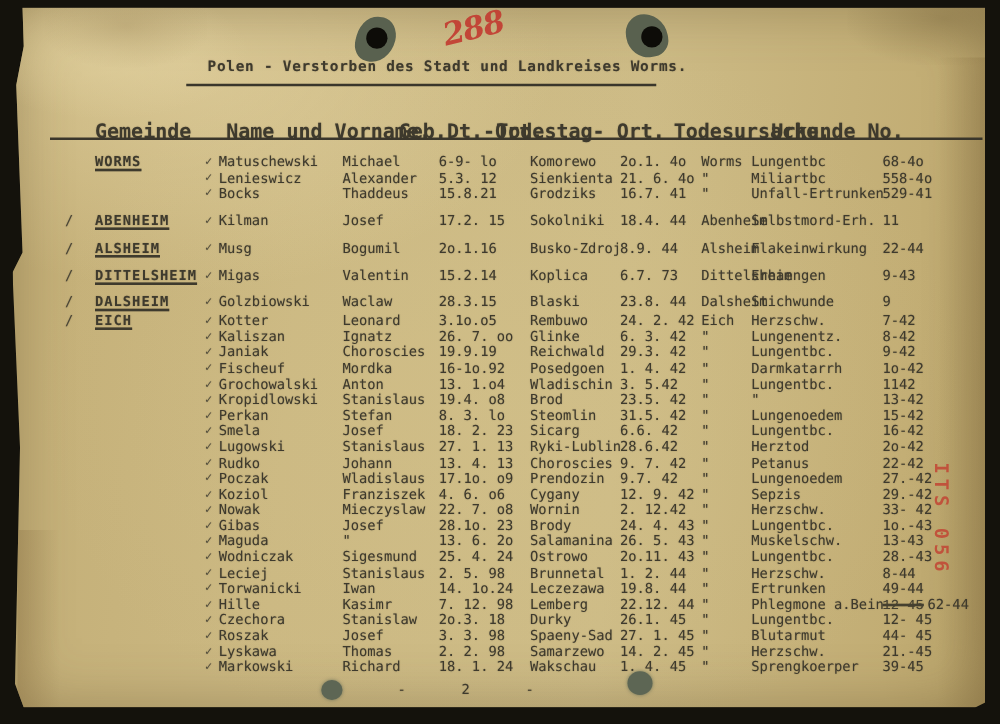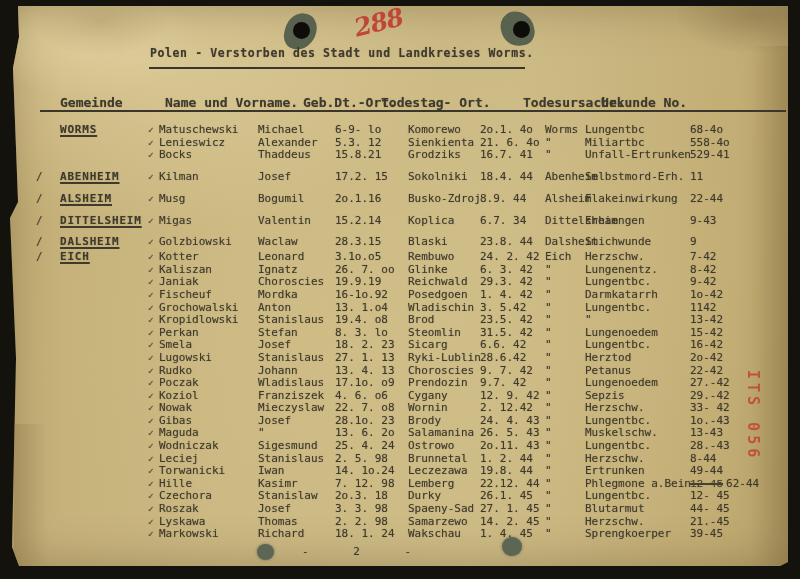--- a/index.html
+++ b/index.html
@@ -19,26 +19,26 @@
     background:radial-gradient(ellipse at 40% 40%, rgba(226,210,160,.6), rgba(226,210,160,0) 70%);}
   .stain-tl2{left:26px;top:0;width:130px;height:48px;
     background:radial-gradient(ellipse at 50% 30%, rgba(160,138,90,.35), rgba(160,138,90,0) 75%);}
   .stain-tr{left:668px;top:0;width:110px;height:46px;
     background:radial-gradient(ellipse at 70% 20%, rgba(110,92,52,.35), rgba(110,92,52,0) 75%);}
   .stain-bl{left:4px;top:418px;width:34px;height:142px;
     background:linear-gradient(90deg, rgba(146,120,72,.38), rgba(146,120,72,0));}
   .stain-right{left:740px;top:40px;width:38px;height:520px;
     background:linear-gradient(90deg, rgba(146,120,72,0), rgba(130,106,60,.30));}
   
-  .ink{color:#3e3a2d;text-shadow:0 0 1px rgba(62,56,42,.45);}
+  .ink{color:#3e3a2d;text-shadow:0 0 1px rgba(62,56,42,.45);margin-left:16px;}
   .title{position:absolute;left:140px;top:40px;font-size:11.5px;font-weight:bold;
     letter-spacing:.6px;white-space:nowrap;}
   .title-underline{position:absolute;left:139px;top:61px;width:376px;height:2px;
     background:#3a362b;}
-  .hdr{position:absolute;top:89px;font-size:13px;font-weight:bold;white-space:nowrap;}
+  .hdr{position:absolute;top:89px;font-size:16px;font-weight:bold;white-space:nowrap;}
   .hdr-rule{position:absolute;left:30px;top:104px;width:746px;height:2px;background:#3a362b;}
   .tbl{position:absolute;left:26px;top:118px;width:752px;font-size:11px;}
   .row{display:grid;
     grid-template-columns:10px 102px 11px 99px 77px 73px 72px 65px 40px 105px 1fr;
     height:12.6px;line-height:12.6px;white-space:nowrap;}
   .c{overflow:visible;}
   .slash{color:#4a4536;}
   .gemeinde{font-weight:bold;letter-spacing:.8px;padding-left:14px;}
   .gemeinde:not(:empty){text-decoration:underline;text-decoration-thickness:1.5px;
     text-underline-offset:2px;}
@@ -170,21 +170,21 @@
   </div>
 
   <div class="row" style="margin-top: 9px;">
     <span class="c slash">/</span>
     <span class="c gemeinde">DITTELSHEIM</span>
     <span class="c check">✓</span>
     <span class="c name">Migas</span>
     <span class="c vorname">Valentin</span>
     <span class="c geb">15.2.14</span>
     <span class="c gebort">Koplica</span>
-    <span class="c tod">6.7. 34</span>
+    <span class="c tod">6.7. 73</span>
     <span class="c todort">Dittelsheim</span>
     <span class="c ursache">Erhaengen</span>
     <span class="c urkunde"><s class="struck"></s><span>9-43</span></span>
   </div>
 
   <div class="row" style="margin-top: 8px;">
     <span class="c slash">/</span>
     <span class="c gemeinde">DALSHEIM</span>
     <span class="c check">✓</span>
     <span class="c name">Golzbiowski</span>

